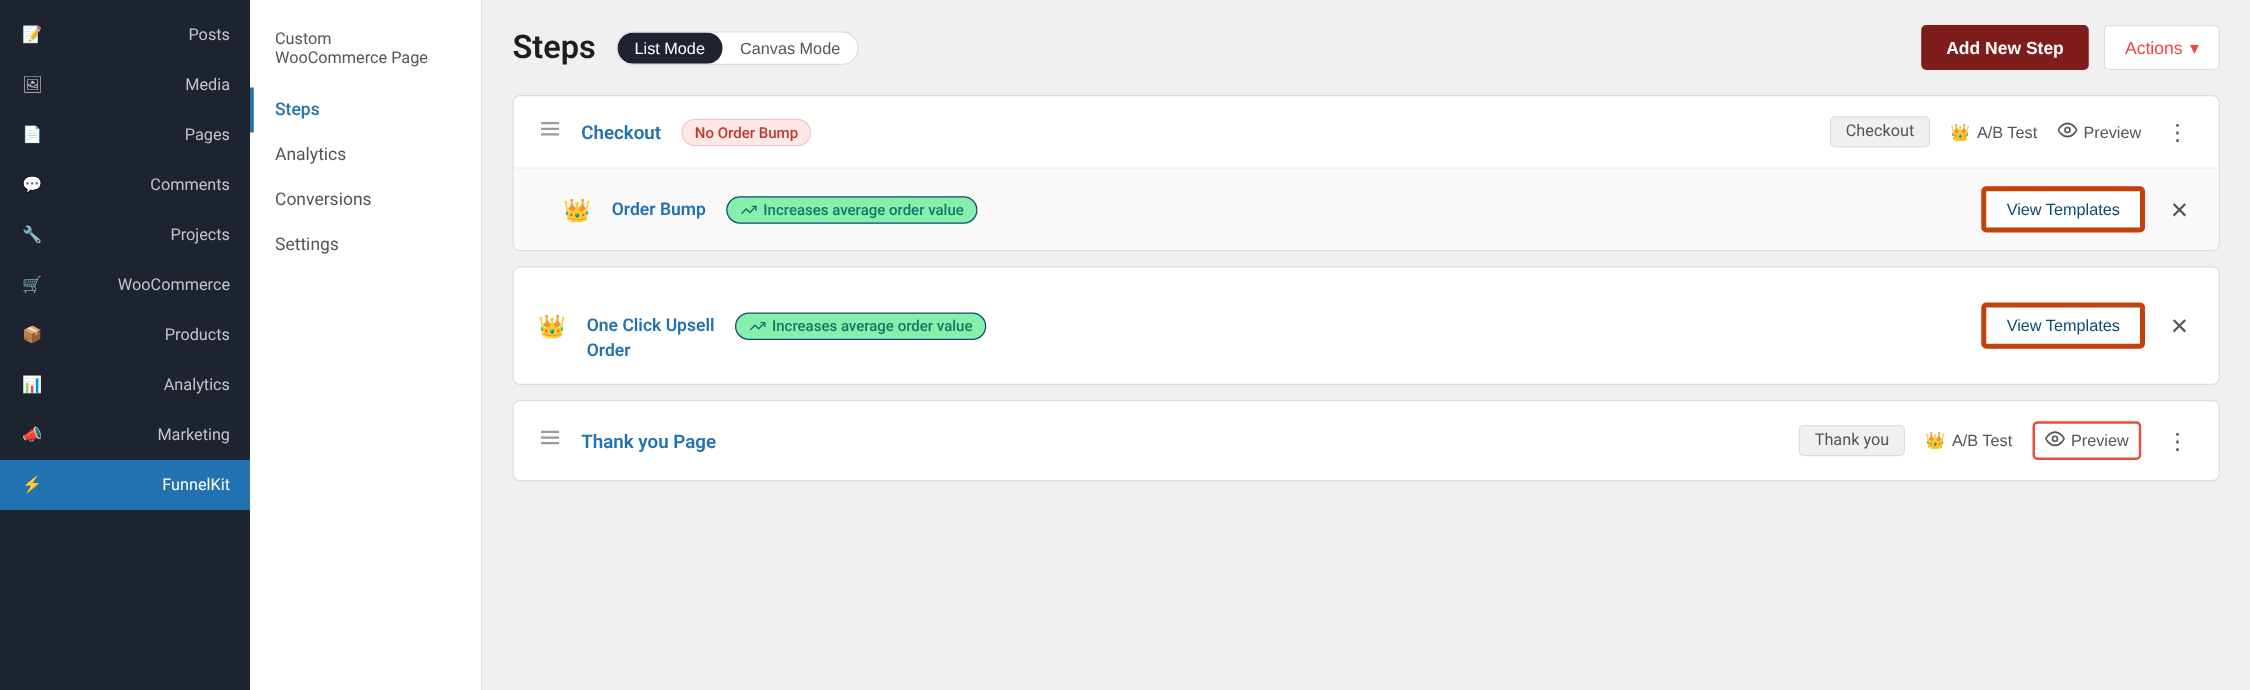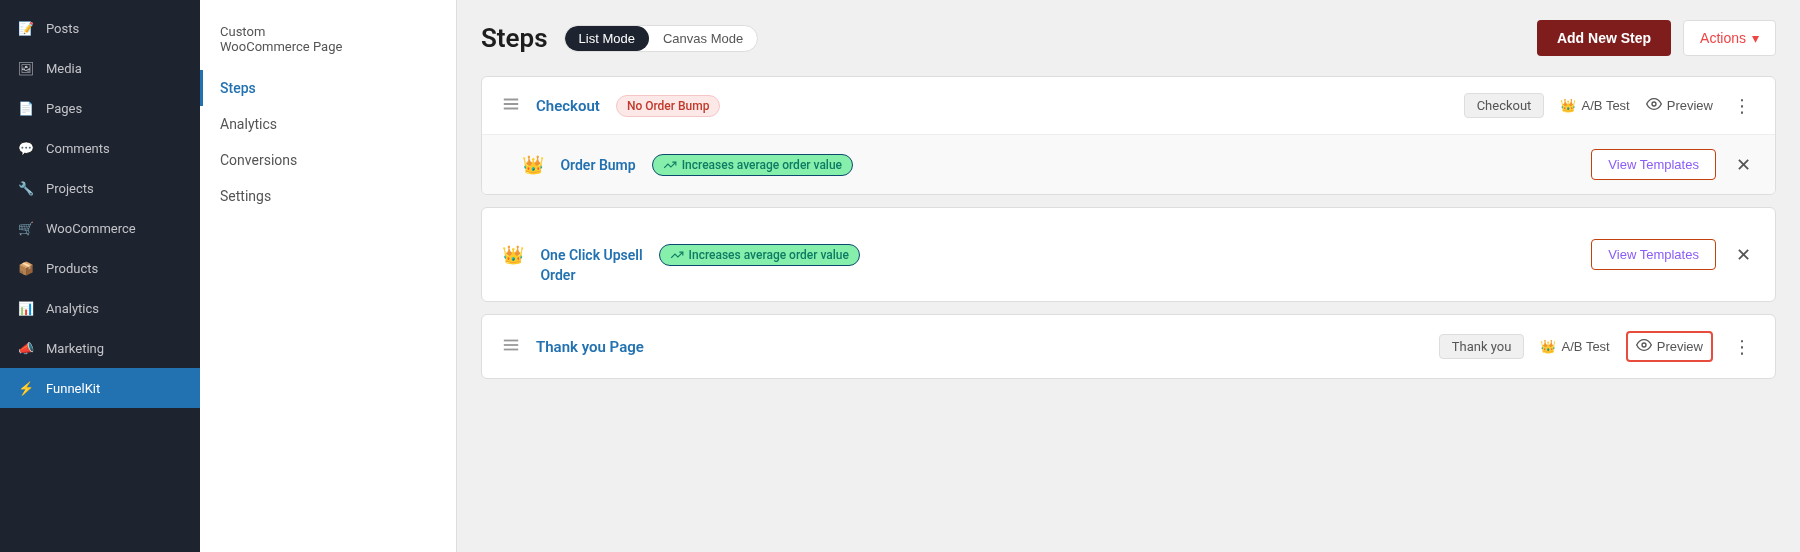--- a/index.html
+++ b/index.html
@@ -20,25 +20,25 @@
       align-items: center;
       gap: 10px;
       padding: 10px 16px;
       cursor: pointer;
       font-size: 13px;
       color: #c3c4c7;
       transition: background 0.15s;
     }
     .sidebar-item.active { background: #2271b1; color: #fff; }
     .sidebar-item .icon { width: 20px; height: 20px; display: flex; align-items: center; justify-content: center; flex-shrink: 0; }
-    .sidebar-item .label { flex: 1; }
+    .sidebar-item .label { flex: 1; text-align: right; }
 
     
     .subnav {
-      width: 257px;
+      width: 186px;
       background: #fff;
       border-right: 1px solid #ddd;
       flex-shrink: 0;
       padding: 16px 0;
     }
     .subnav-header {
       padding: 8px 20px 16px;
       font-size: 13px;
       color: #555;
       font-weight: 400;
@@ -167,22 +167,22 @@
       cursor: pointer;
     }
     .preview-btn-highlighted {
       border: 2px solid #e74c3c;
       border-radius: 4px;
       padding: 4px 8px;
     }
     .view-templates-btn {
       padding: 7px 16px;
       background: #fff;
-      border: 1px solid #c2410c;
-      color: #8b5cf6;
+      border: 4px solid #c2410c;
+      color: #0c4a6e;
       border-radius: 4px;
       font-size: 13px;
       cursor: pointer;
       font-weight: 500;
       white-space: nowrap;
       text-align: center;
     }
     .more-btn {
       background: none;
       border: none;

